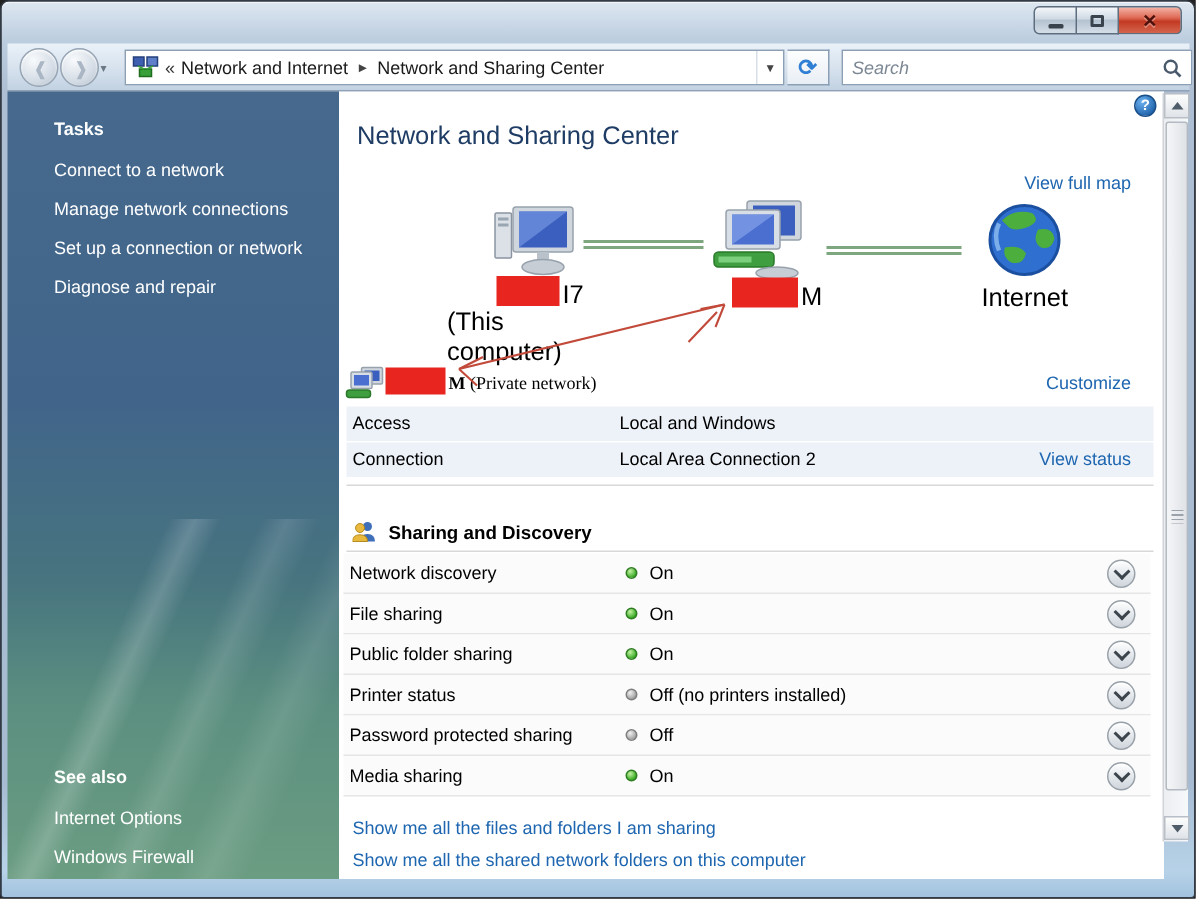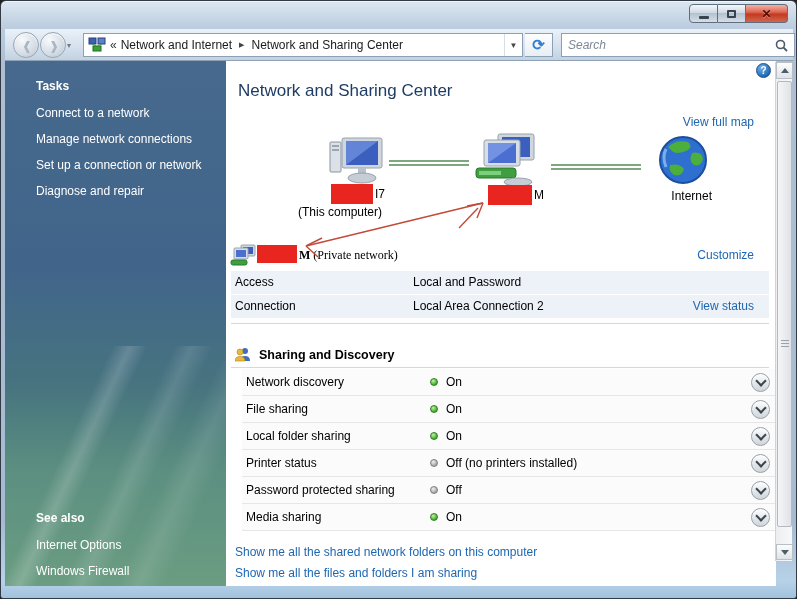--- a/index.html
+++ b/index.html
@@ -56,36 +56,36 @@
   .main{position:absolute;left:225px;top:60px;width:550px;height:525px;background:#fff;}
   .help{position:absolute;left:530px;top:2px;width:15px;height:15px;border-radius:50%;
     background:radial-gradient(circle at 35% 30%,#6cb2ef,#2165ad 75%);border:1px solid #1b4f88;
     color:#fff;font-size:10px;font-weight:bold;display:flex;align-items:center;justify-content:center;}
   .page-title{position:absolute;left:12px;top:20px;font-size:17px;color:#1e3c64;}
   .link{color:#1e66b0;font-size:12px;text-decoration:none;cursor:pointer;}
   .viewmap{position:absolute;right:22px;top:54px;}
   
   .mapicon{position:absolute;}
   .redbox{position:absolute;background:#e8251f;}
-  .maplabel{position:absolute;font-size:12px;color:#000;}
+  .maplabel{position:absolute;font-size:17px;color:#000;}
   .connector{position:absolute;height:6px;border-top:2px solid #7fa77f;border-bottom:2px solid #7fa77f;}
   .annot{position:absolute;left:0;top:0;pointer-events:none;z-index:5;}
   
   .netname{position:absolute;font-size:12px;color:#000;}
   .netname b{font-weight:bold;}
   .customize{position:absolute;right:22px;top:187px;}
   .nrow{position:absolute;left:5px;width:538px;height:23px;background:#edf2f9;font-size:12px;color:#000;}
   .nrow .lab{position:absolute;left:4px;top:4px;}
   .nrow .val{position:absolute;left:182px;top:4px;}
   .nrow .lnk{position:absolute;right:15px;top:4px;}
   .hsep{position:absolute;left:5px;width:538px;height:1px;background:#d8d8d8;}
   
   .sd-head{position:absolute;left:33px;top:287px;font-size:12.5px;font-weight:bold;color:#000;}
   .sd-icon{position:absolute;left:9px;top:286px;}
-  .sd-row{position:absolute;left:16px;width:538px;height:27px;background:#fbfbfb;border-bottom:1px solid #e6e6e6;font-size:12px;color:#000;}
+  .sd-row{position:absolute;left:3px;width:538px;height:27px;background:#fbfbfb;border-bottom:1px solid #e6e6e6;font-size:12px;color:#000;}
   .sd-row .lab{position:absolute;left:4px;top:6px;}
   .sd-row .dot{position:absolute;left:188px;top:9px;width:8px;height:8px;border-radius:50%;}
   .dot.on{background:radial-gradient(circle at 35% 30%,#c4f2a3,#3fae2a 70%,#2c8c1e);border:1px solid #2f7d22;}
   .dot.off{background:radial-gradient(circle at 35% 30%,#f0f0f0,#a5a5a5 70%,#8f8f8f);border:1px solid #7e7e7e;}
   .sd-row .val{position:absolute;left:204px;top:6px;}
   .chev{position:absolute;right:10px;top:4px;width:19px;height:19px;border-radius:50%;border:1px solid #98a0a8;
     background:linear-gradient(180deg,#fefefe,#e2e7ec 55%,#cfd5db);box-shadow:inset 0 1px 0 #fff;
     display:flex;align-items:center;justify-content:center;}
   .chev::after{content:"";width:6px;height:6px;border-right:2px solid #3c444c;border-bottom:2px solid #3c444c;
     transform:rotate(45deg);margin-top:-3px;}
@@ -244,21 +244,21 @@
       <rect x="1" y="16" width="16" height="5" rx="2" fill="#3f9e3f" stroke="#2a7a2a"></rect>
     </svg>
     <div class="redbox" style="left:31px;top:184px;width:40px;height:18px;"></div>
     <div class="netname" style="left:73px;top:187px;font-family:Liberation Serif, serif;">
       <b>M</b><span> (Private network)</span>
     </div>
     <a class="link customize">Customize</a>
 
     <div class="nrow" style="top:210px;">
       <span class="lab">Access</span>
-      <span class="val">Local and Password</span>
+      <span class="val">Local and Windows</span>
     </div>
     <div class="nrow" style="top:234px;text-decoration:underline;">
       <span class="lab">Connection</span>
       <span class="val">Local Area Connection 2</span>
       <a class="link lnk">View status</a>
     </div>
     <div class="hsep" style="top:262px;"></div>
 
     <svg class="sd-icon" width="16" height="15" viewBox="0 0 16 15">
       <circle cx="10" cy="4" r="3" fill="#3f6fb8"></circle>
@@ -275,21 +275,21 @@
       <span class="val">On</span>
       <div class="chev"></div>
     </div>
     <div class="sd-row" style="top:335px;">
       <span class="lab">File sharing</span>
       <span class="dot on"></span>
       <span class="val">On</span>
       <div class="chev"></div>
     </div>
     <div class="sd-row" style="top:362px;">
-      <span class="lab">Local folder sharing</span>
+      <span class="lab">Public folder sharing</span>
       <span class="dot on"></span>
       <span class="val">On</span>
       <div class="chev"></div>
     </div>
     <div class="sd-row" style="top:389px;">
       <span class="lab">Printer status</span>
       <span class="dot off"></span>
       <span class="val">Off (no printers installed)</span>
       <div class="chev"></div>
     </div>
@@ -300,22 +300,22 @@
       <div class="chev"></div>
     </div>
     <div class="sd-row" style="top:443px;">
       <span class="lab">Media sharing</span>
       <span class="dot on"></span>
       <span class="val">On</span>
       <div class="chev"></div>
     </div>
 
     <div class="bottom-links">
+      <a class="link">Show me all the files and folders I am sharing</a>
       <a class="link">Show me all the shared network folders on this computer</a>
-      <a class="link">Show me all the files and folders I am sharing</a>
     </div>
   </div>
 
   <div class="scrollbar">
     <div class="sb-btn sb-up">
         <span class="tri-up"></span>
       </div>
     <div class="sb-thumb"></div>
     <div class="sb-btn sb-down">
         <span class="tri-down"></span>

